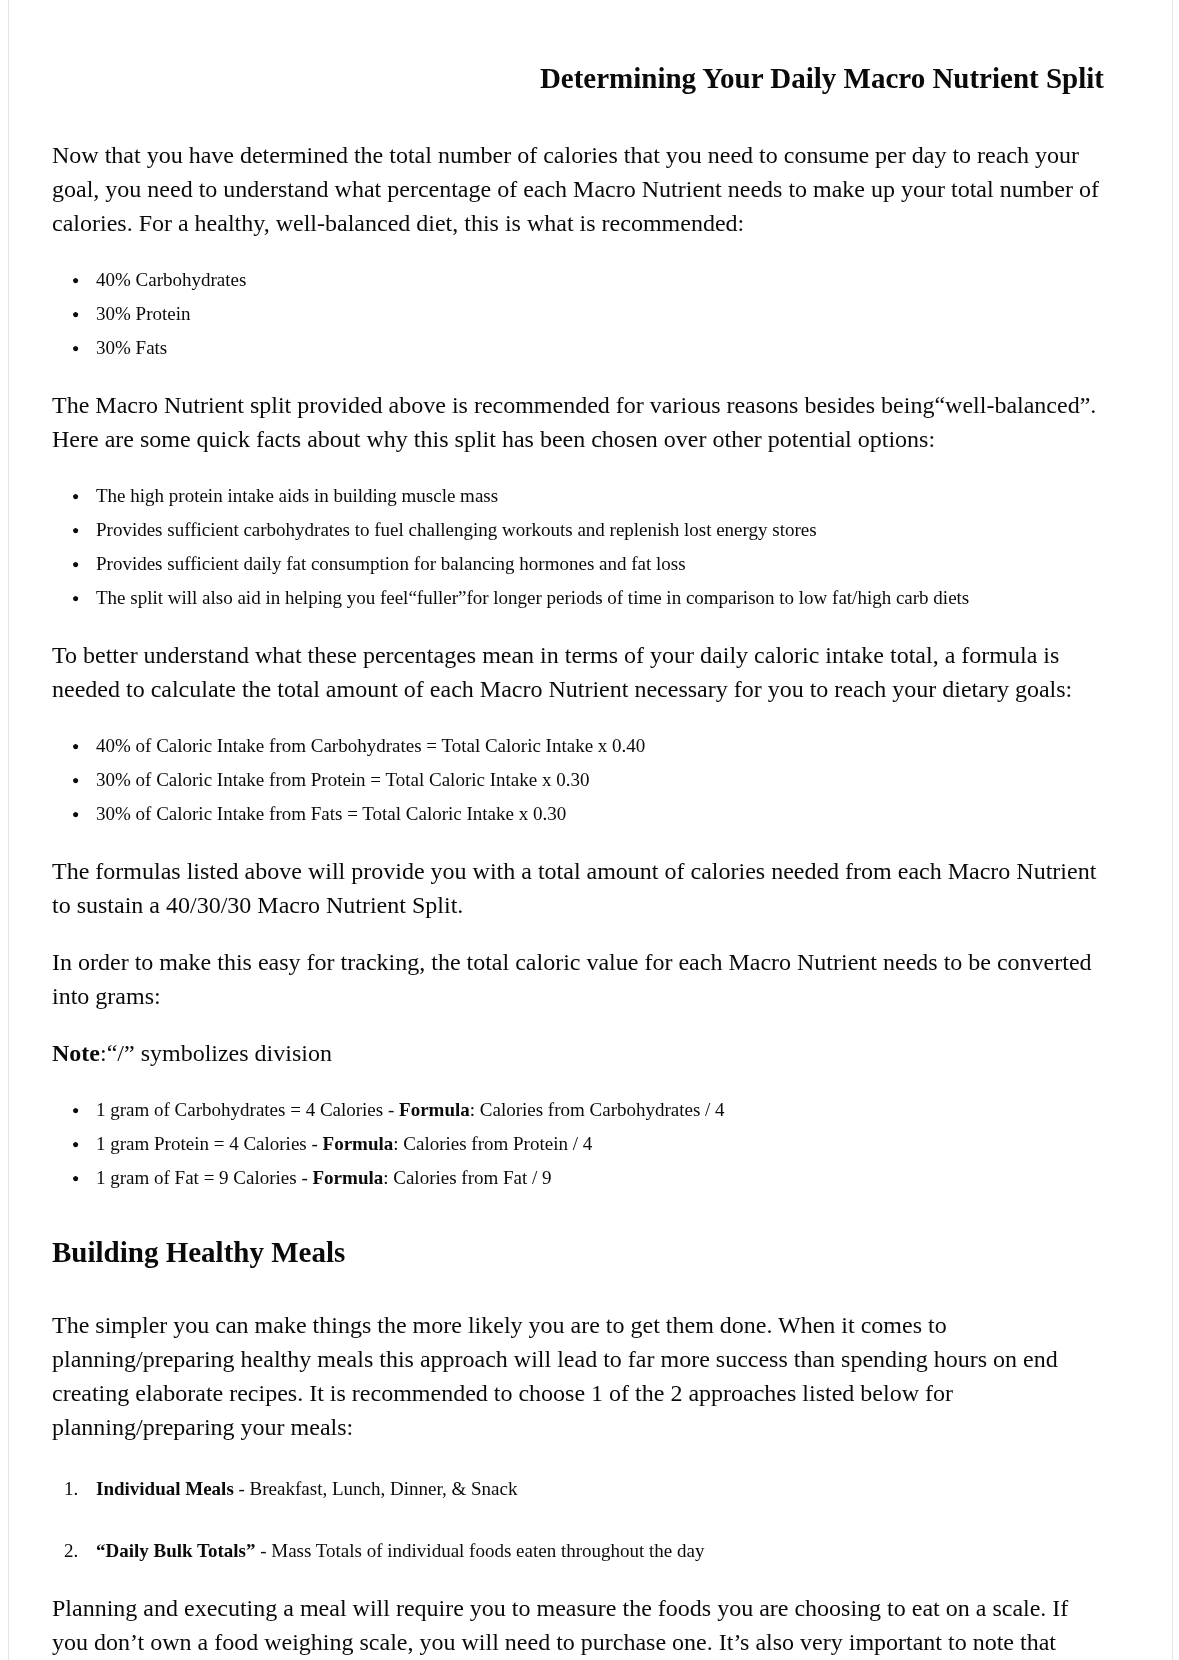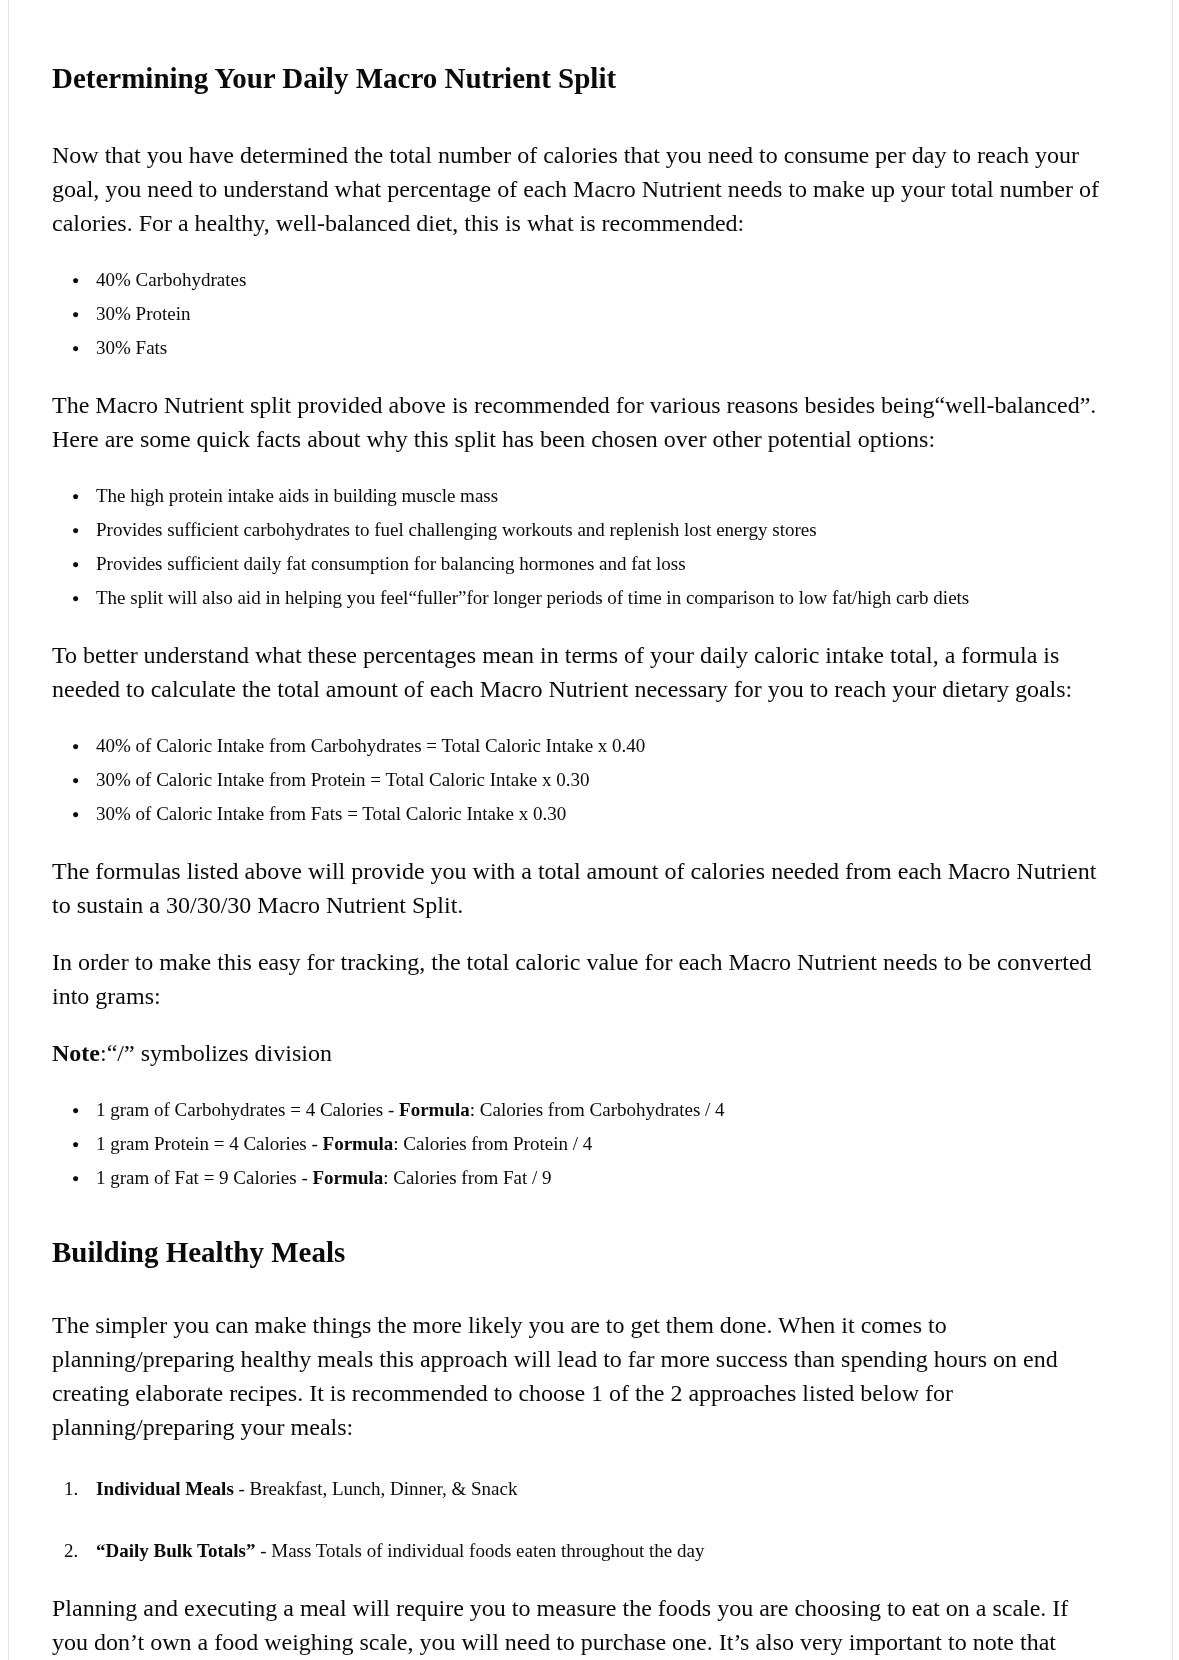--- a/index.html
+++ b/index.html
@@ -25,21 +25,21 @@
   .content {
     position: relative;
     padding: 58px 75px 0 52px;
   }
   h1, h2 {
     font-size: 29px;
     line-height: 40px;
     font-weight: 700;
     margin: 0;
   }
-  h1 { margin-bottom: 40px; }
+  h1 { margin-bottom: 40px; text-align: right; }
   h2 { margin-top: 37px; margin-bottom: 36px; }
   p {
     font-size: 24px;
     line-height: 34px;
     margin: 0 0 23px 0;
   }
   ul, ol {
     list-style: none;
     margin: 0 0 23px 0;
     padding: 0;
@@ -116,21 +116,21 @@
     <li class="b-item">
       <span class="bullet">●</span>
       <span>30% of Caloric Intake from Protein = Total Caloric Intake x 0.30</span>
     </li>
     <li class="b-item">
       <span class="bullet">●</span>
       <span>30% of Caloric Intake from Fats = Total Caloric Intake x 0.30</span>
     </li>
   </ul>
 
-  <p>The formulas listed above will provide you with a total amount of calories needed from each Macro Nutrient to sustain a 30/30/30 Macro Nutrient Split.</p>
+  <p>The formulas listed above will provide you with a total amount of calories needed from each Macro Nutrient to sustain a 40/30/30 Macro Nutrient Split.</p>
 
   <p>In order to make this easy for tracking, the total caloric value for each Macro Nutrient needs to be converted into grams:</p>
 
   <p>
     <span class="b">Note</span><span>:“/” symbolizes division</span>
   </p>
 
   <ul>
     <li class="b-item">
       <span class="bullet">●</span>

